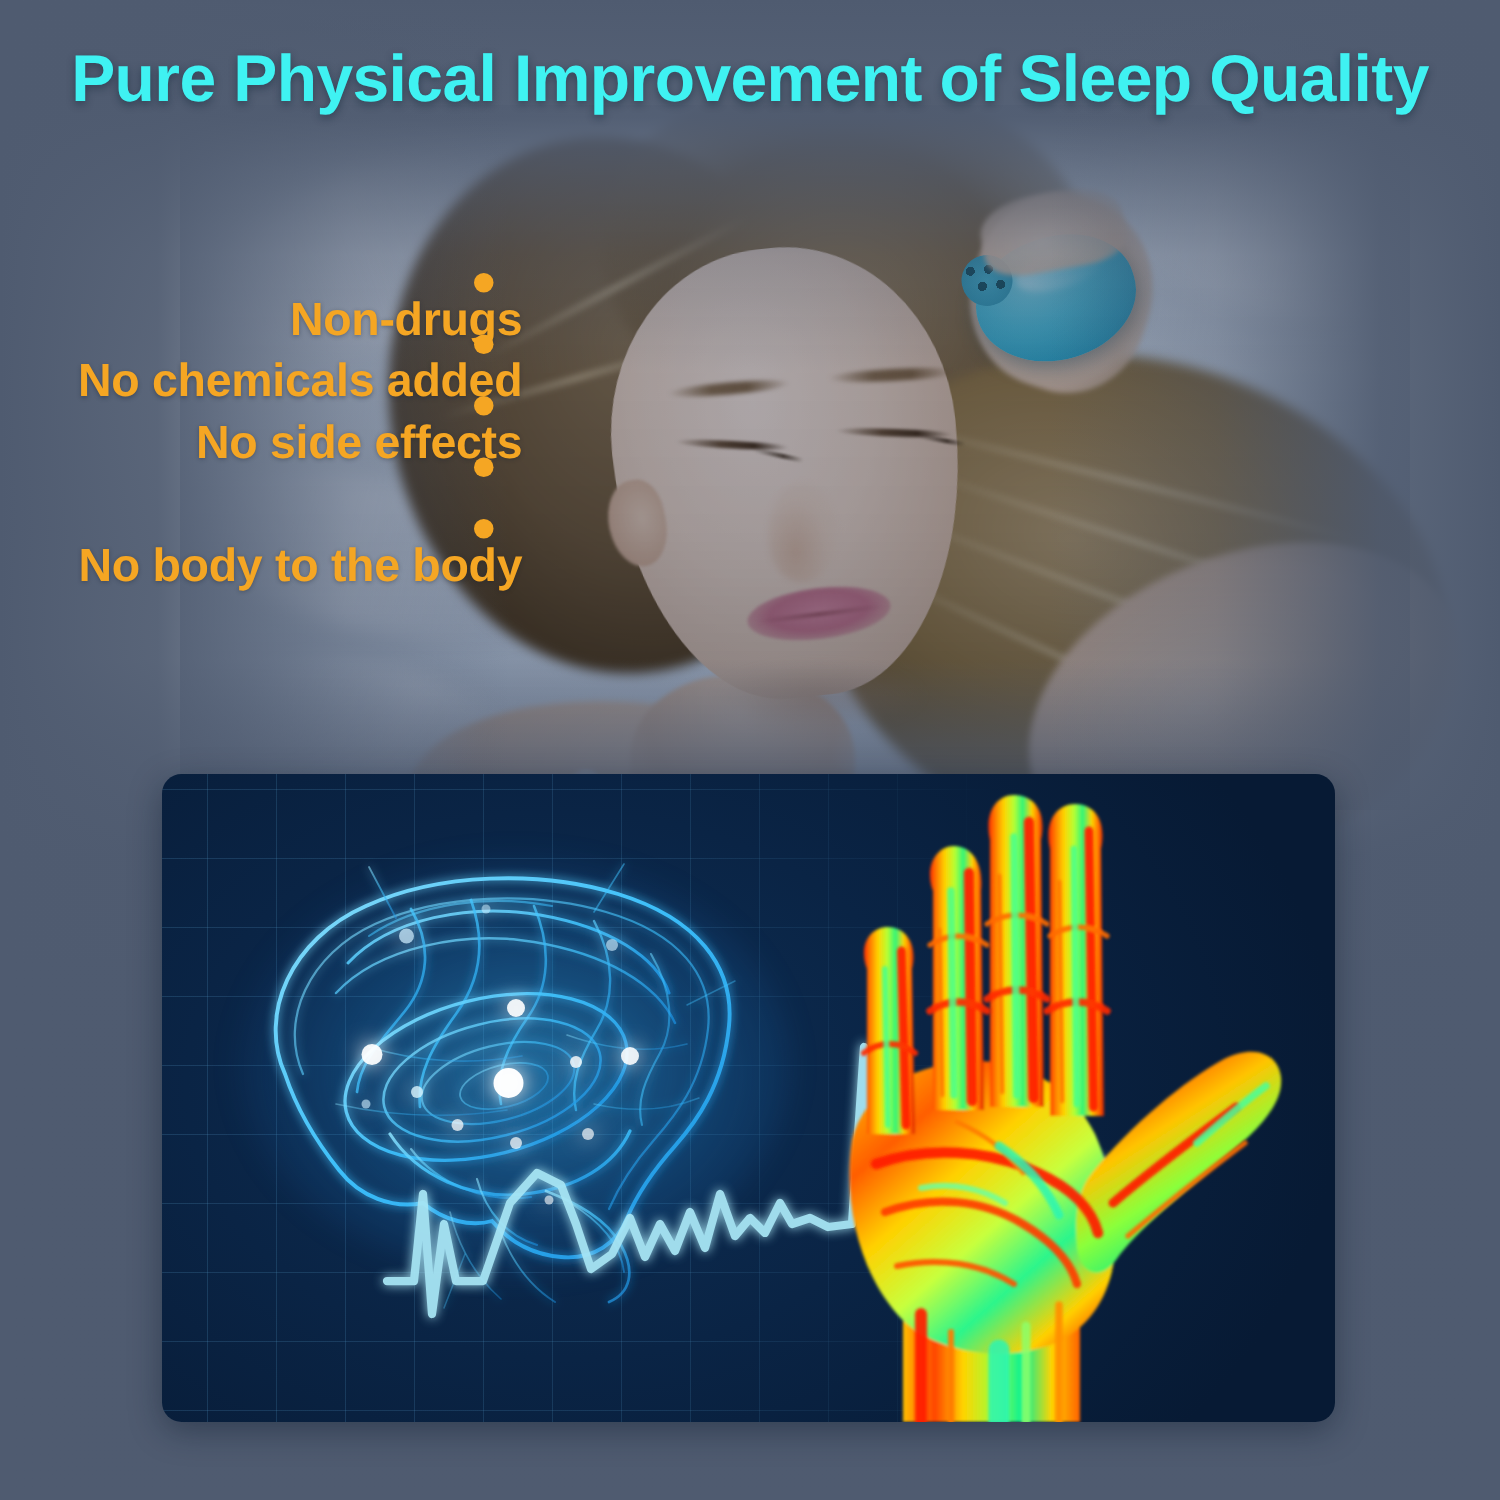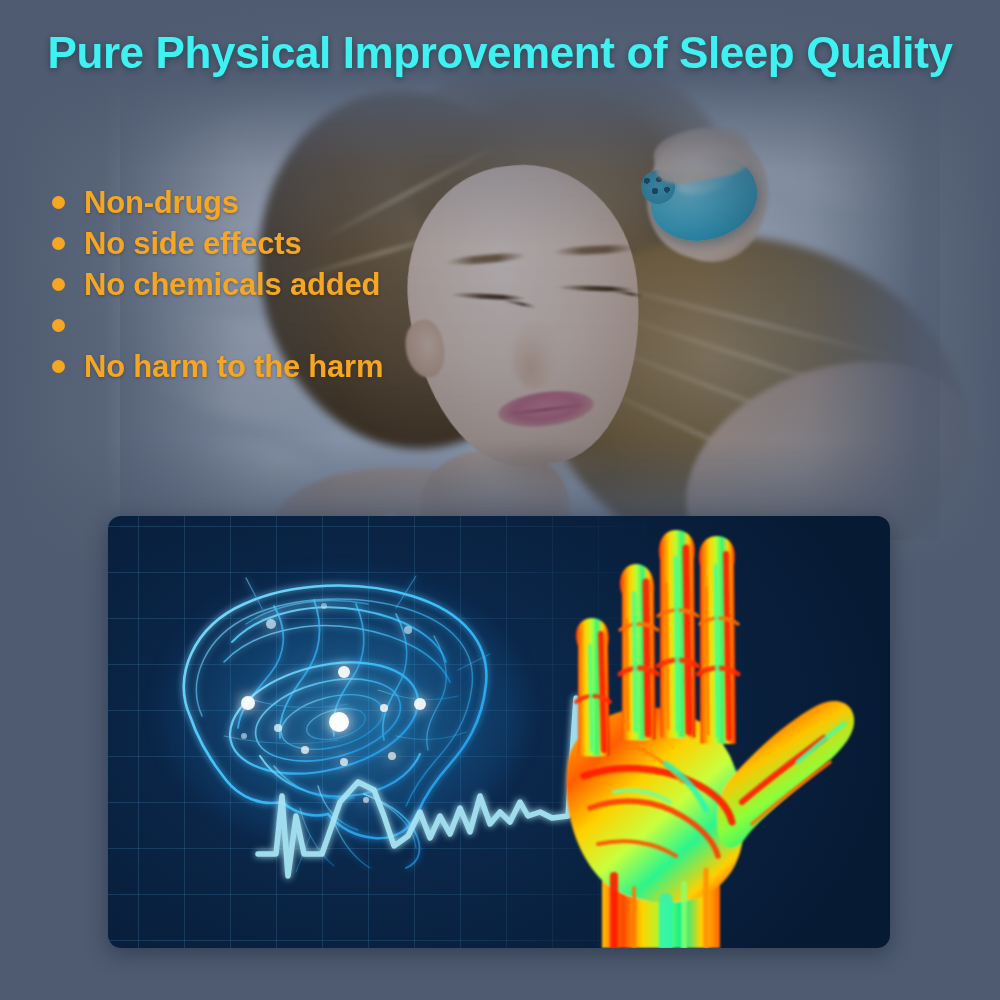--- a/index.html
+++ b/index.html
@@ -305,22 +305,23 @@
 
   
   .features {
     position: absolute;
     left: 52px; top: 182px;
     margin: 0; padding: 0;
     list-style: none;
   }
   .feature-item {
     display: flex;
-    align-items: center;
+    align-items: flex-end;
     height: 41px;
+    flex-direction: column;
   }
   .bullet-dot {
     width: 13px; height: 13px;
     border-radius: 50%;
     background: #f5a623;
     margin-right: 19px;
     flex: 0 0 auto;
   }
   .feature-label {
     color: #f5a623;
@@ -440,32 +441,32 @@
 
   <div class="title">Pure Physical Improvement of Sleep Quality</div>
 
   <ul class="features">
     <li class="feature-item">
       <span class="bullet-dot"></span>
       <span class="feature-label">Non-drugs</span>
     </li>
     <li class="feature-item">
       <span class="bullet-dot"></span>
-      <span class="feature-label">No side effects</span>
+      <span class="feature-label">No chemicals added</span>
     </li>
     <li class="feature-item">
       <span class="bullet-dot"></span>
-      <span class="feature-label">No chemicals added</span>
+      <span class="feature-label">No side effects</span>
     </li>
     <li class="feature-item">
       <span class="bullet-dot"></span>
     </li>
     <li class="feature-item">
       <span class="bullet-dot"></span>
-      <span class="feature-label">No harm to the harm</span>
+      <span class="feature-label">No body to the body</span>
     </li>
   </ul>
 
   <div class="viz-panel">
     <div class="viz-grid"></div>
 
     <div class="brain-wrap">
       <div class="brain-glow"></div>
       <svg class="brain-svg" width="420" height="330" viewBox="0 0 420 330">
         <defs>

